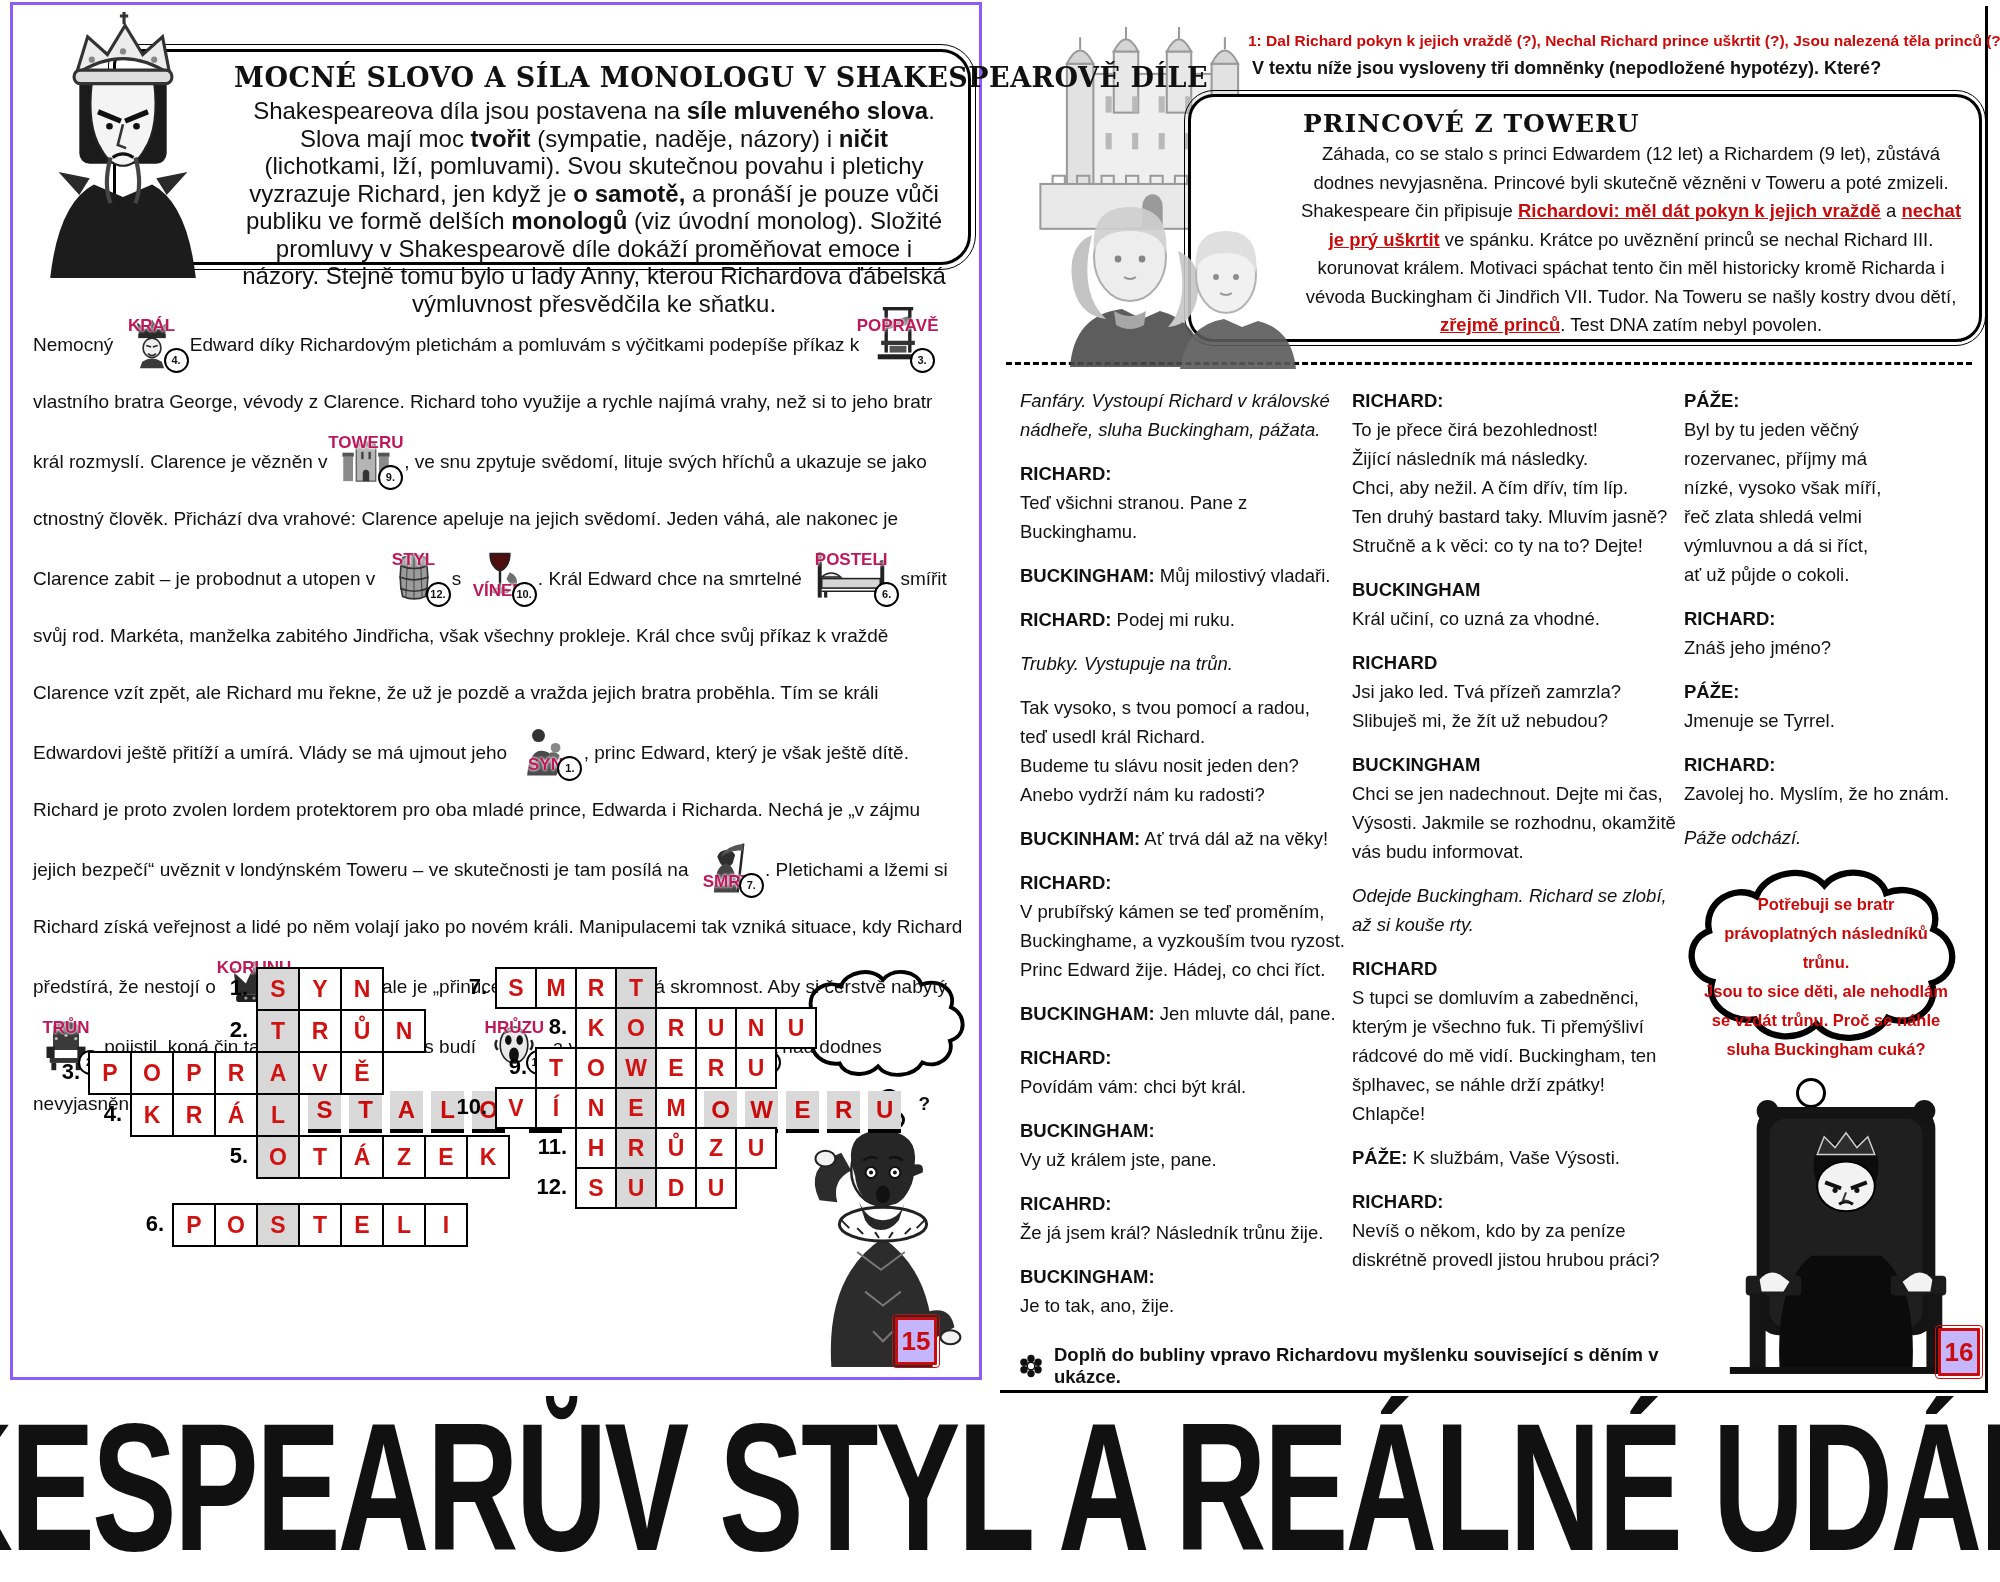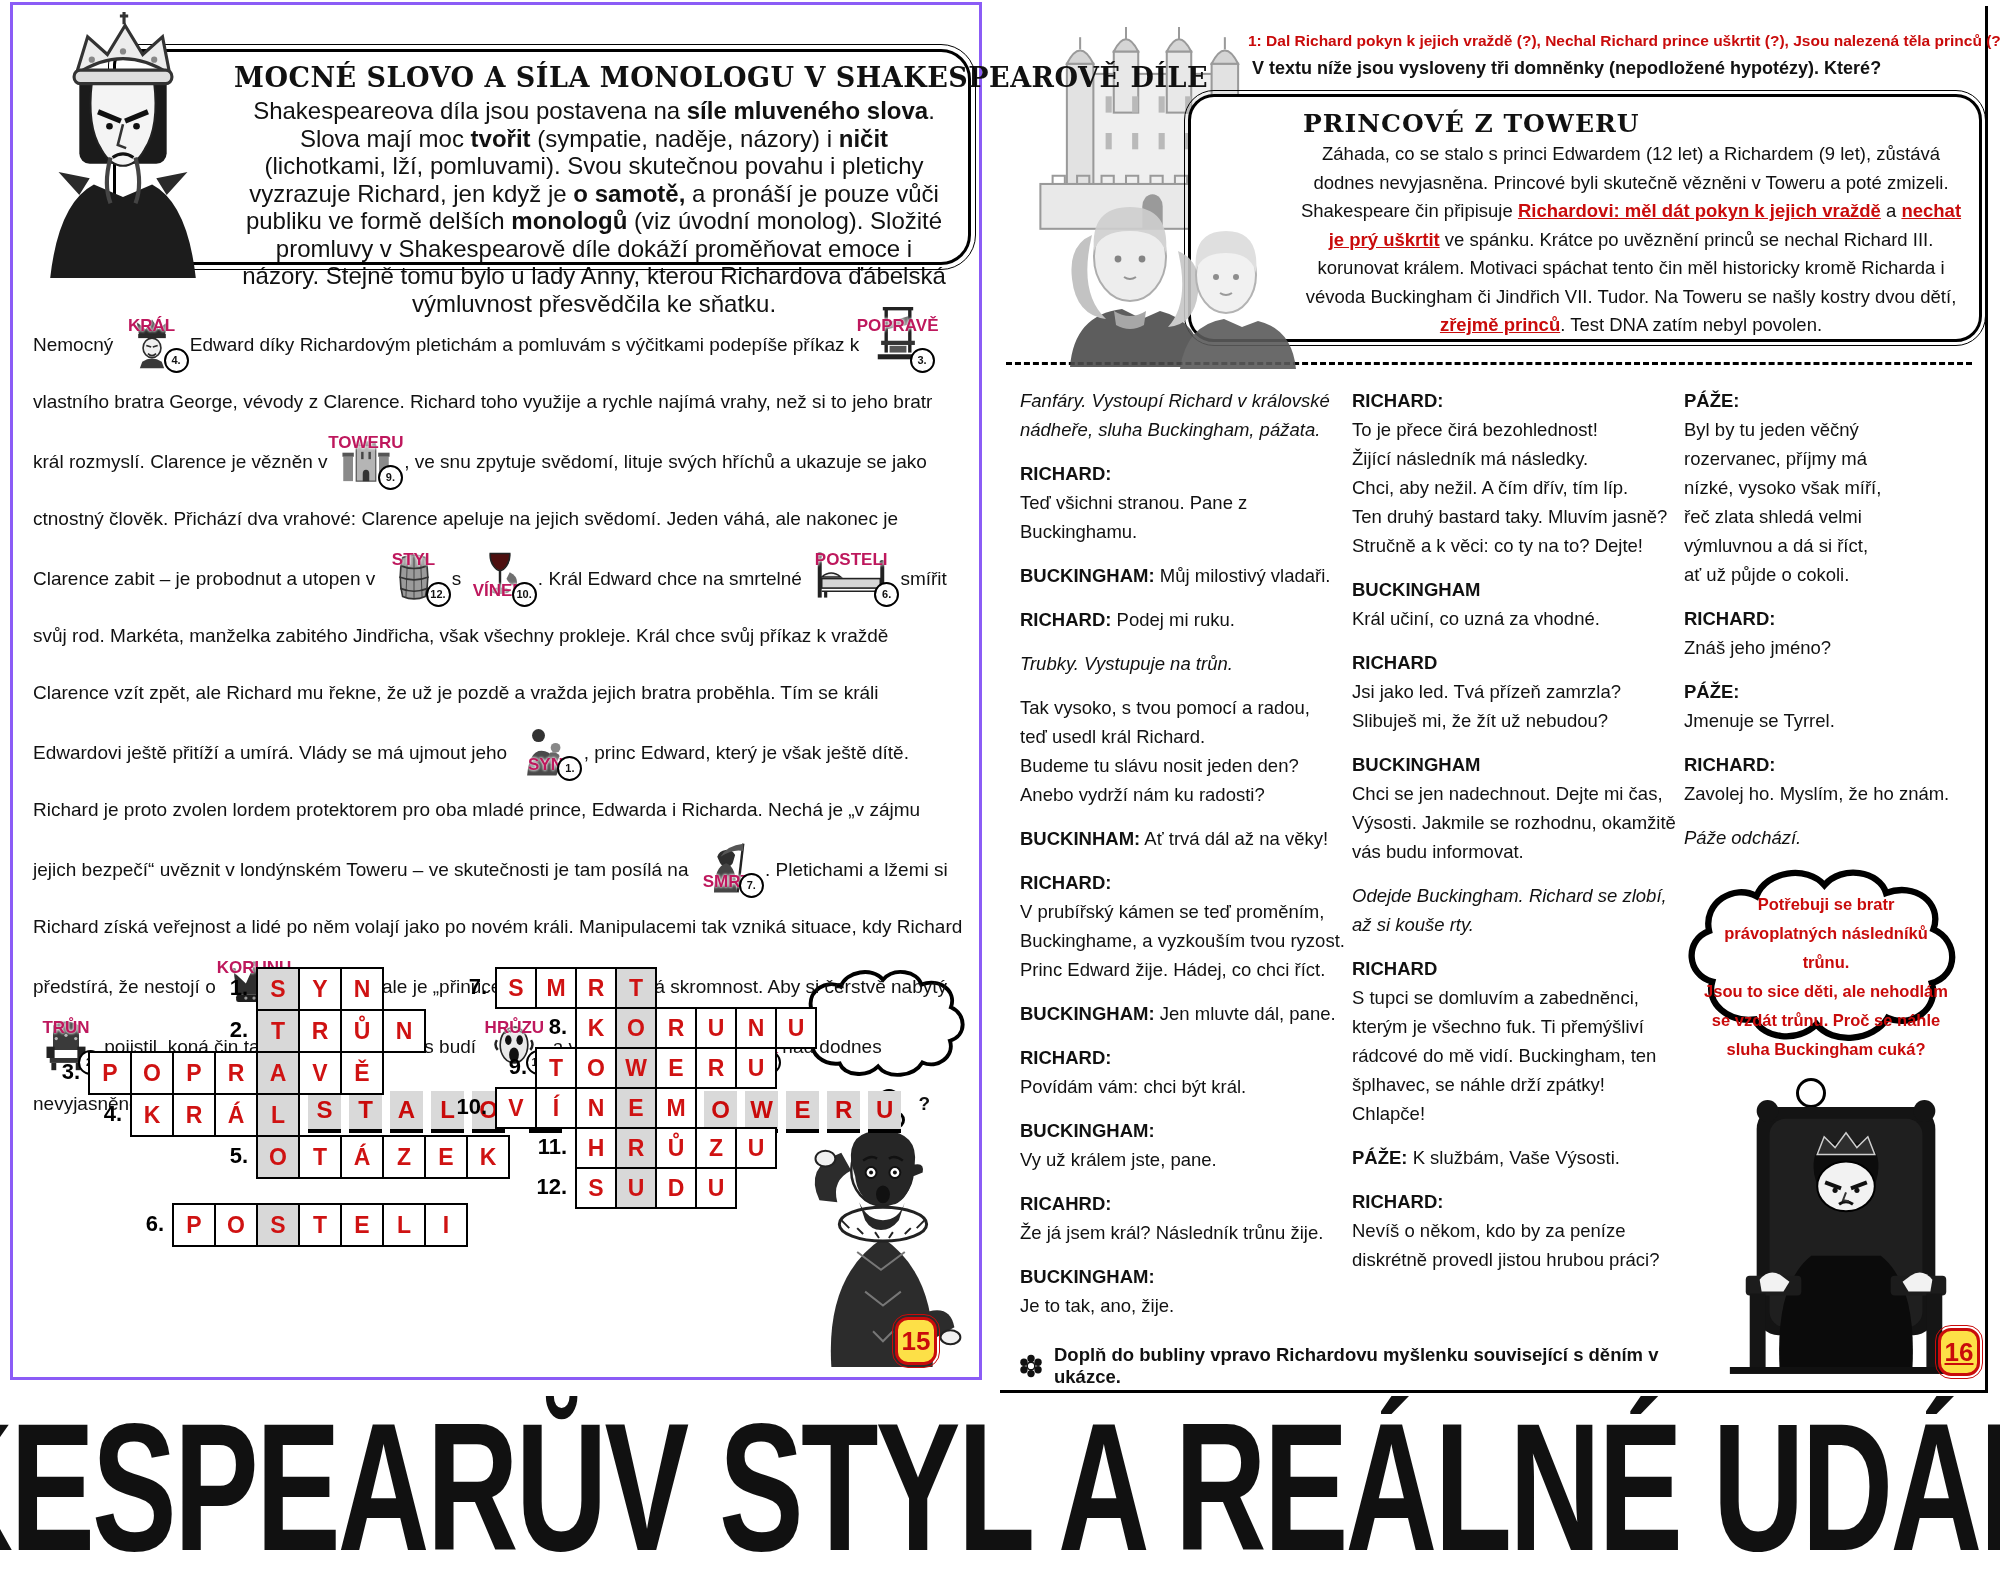--- a/index.html
+++ b/index.html
@@ -32,21 +32,21 @@
   .xcell{position:absolute;box-sizing:border-box;border:2.5px solid #000;background:#fff;display:flex;align-items:center;justify-content:center;font-weight:bold;font-size:23px;color:#cf1212;}
   .xcell.shaded{background:#d8d8d8;}
   .xnum{position:absolute;transform:translate(-100%,0);font-weight:bold;font-size:22px;color:#000;padding-right:8px;}
 
   .bubble{position:absolute;}
   .bubble-cloud{position:absolute;left:0;top:0;width:100%;}
   .bubble-text{position:absolute;left:10%;right:10%;top:16%;text-align:center;color:#c90b0b;font-weight:bold;font-size:16.5px;line-height:29px;z-index:2;}
   .tail-dot{position:absolute;background:#fff;border:3px solid #000;border-radius:50%;}
 
   .shakespeare-figure{position:absolute;left:766px;top:1108px;width:200px;height:258px;}
-  .page-badge{position:absolute;width:36px;height:42px;border:3px solid #c90b0b;border-radius:13px;outline:1px solid #c90b0b;outline-offset:2px;background:#fde047;color:#c90b0b;font-weight:bold;font-size:26px;display:flex;align-items:center;justify-content:center;z-index:6;}
+  .page-badge{position:absolute;width:36px;height:42px;border:3px solid #c90b0b;border-radius:1px;outline:1px solid #c90b0b;outline-offset:2px;background:#c4b5fd;color:#c90b0b;font-weight:bold;font-size:26px;display:flex;align-items:center;justify-content:center;z-index:6;}
   .badge-15{left:882px;top:1312px;}
 
   
   .right-page{position:absolute;left:1000px;top:6px;width:985px;height:1384px;border-right:3px solid #000;border-bottom:3px solid #000;background:#fff;}
   .tower-big{position:absolute;left:20px;top:2px;width:265px;height:250px;}
   .princes{position:absolute;left:30px;top:148px;width:300px;height:222px;z-index:3;}
   .hint-red{position:absolute;left:248px;top:26px;width:730px;color:#c90b0b;font-weight:bold;font-size:15.5px;white-space:nowrap;}
   .hint-q{position:absolute;left:252px;top:52px;width:720px;font-weight:bold;font-size:18px;}
   .princes-box{position:absolute;left:188px;top:88px;width:788px;height:242px;border:3px solid #000;border-radius:26px;outline:1px solid #000;outline-offset:3px;background:#fff;z-index:1;}
   .princes-box .box-title{margin:12px 10px 2px 112px;font-size:25px;letter-spacing:1px;}
@@ -55,21 +55,21 @@
   .dlg-col{position:absolute;top:380px;font-size:18.5px;line-height:29px;}
   .col-1{left:20px;width:334px;}
   .col-2{left:352px;width:324px;}
   .col-3{left:684px;width:296px;}
   .dlg{margin-bottom:15px;}
   .stage{font-style:italic;}
   .sp{font-weight:bold;}
   .sp-line{font-weight:bold;display:block;}
   .bubble-right{left:668px;top:836px;width:316px;height:300px;}
   .king-throne{position:absolute;left:712px;top:1078px;width:268px;height:300px;}
-  .badge-16{left:938px;top:1322px;text-decoration:underline;}
+  .badge-16{left:938px;top:1322px;}
   .instr{position:absolute;left:18px;top:1338px;width:660px;font-weight:bold;font-size:18.5px;display:flex;align-items:center;gap:10px;}
   .flower{width:26px;height:26px;flex:0 0 auto;}
 
   
   .banner{position:absolute;left:0;top:1396px;width:2000px;height:182px;display:flex;align-items:center;justify-content:center;overflow:hidden;}
   .banner span{font-weight:bold;font-size:138px;white-space:nowrap;letter-spacing:-3px;transform:scale(.92,1.32);transform-origin:center;}
 </style>
 </head>
 <body>
 

